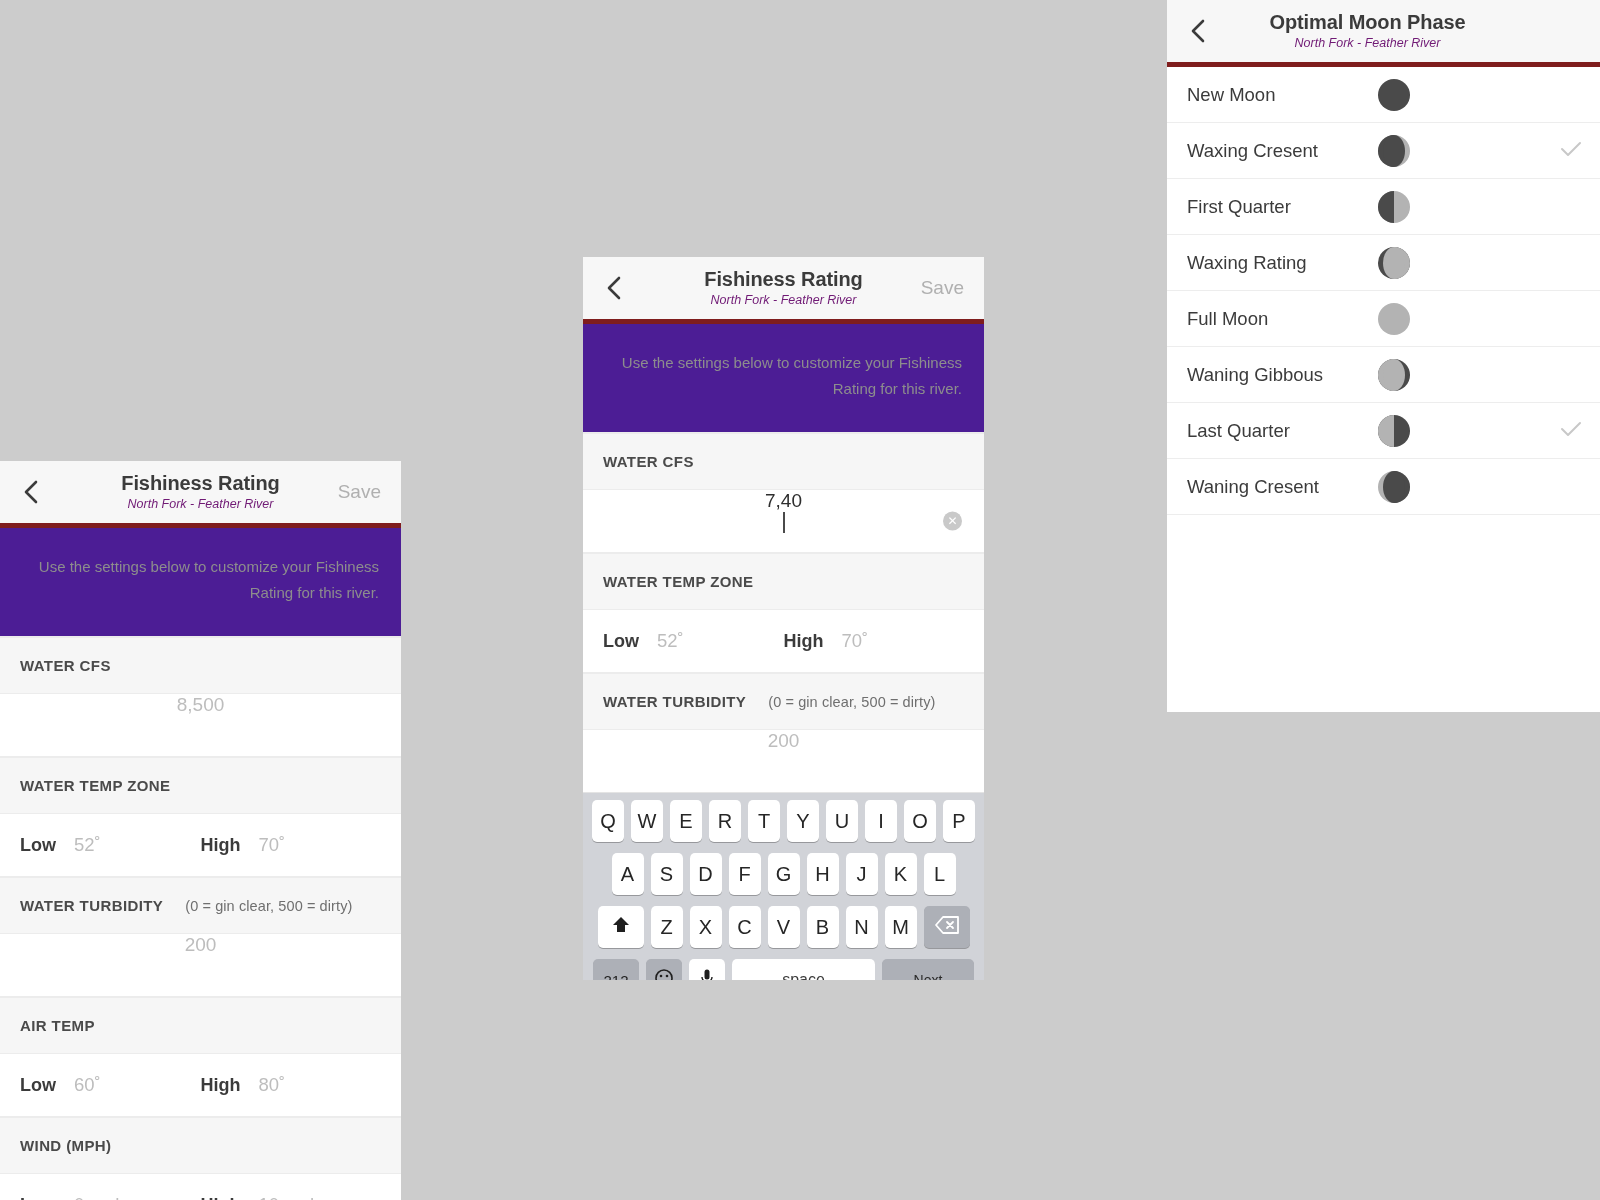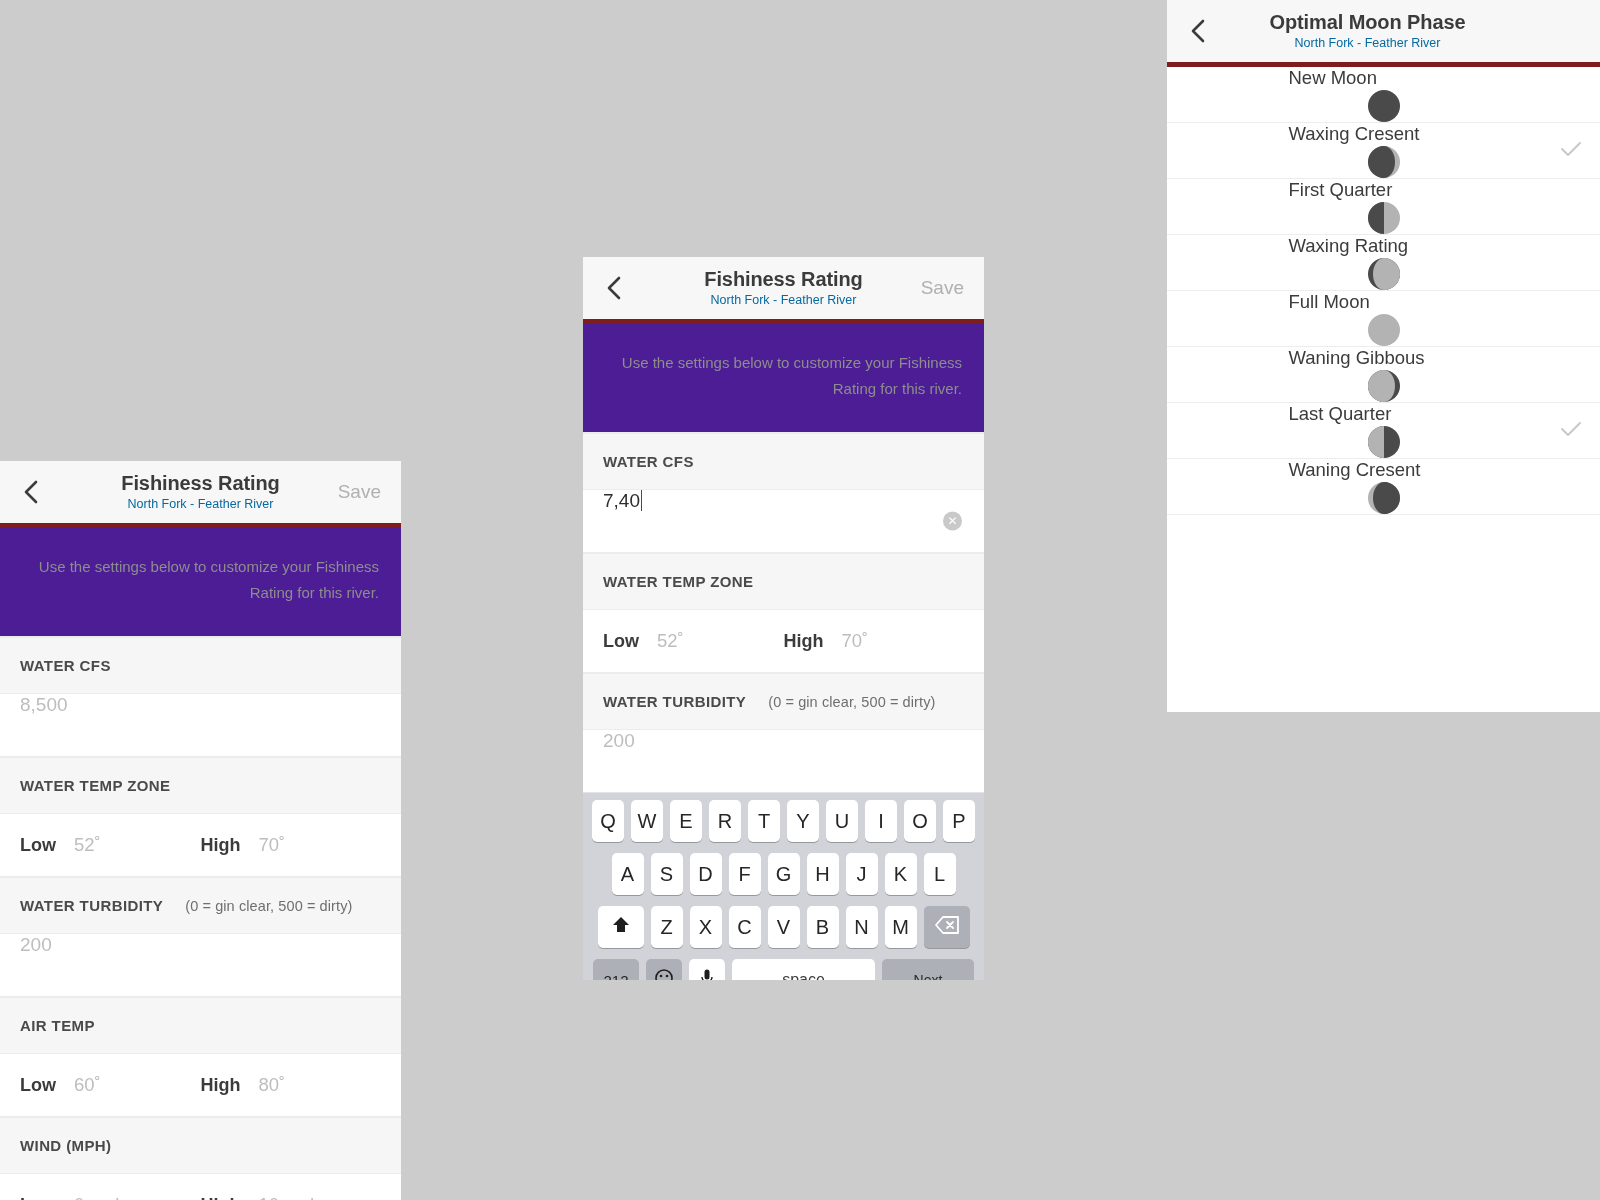--- a/index.html
+++ b/index.html
@@ -36,23 +36,24 @@
   }
   .nav-title {
     font-size: 20px;
     font-weight: bold;
     color: #3b3b3b;
     letter-spacing: -0.1px;
     line-height: 22px;
   }
   .nav-sub {
     font-size: 12.5px;
-    color: #0369a1;
+    color: #701a75;
     line-height: 18px;
     margin-top: 1px;
+    font-style: italic;
   }
   .nav-back {
     position: absolute;
     left: 18px;
     top: 50%;
     transform: translateY(-50%);
     width: 26px;
     height: 30px;
     display: flex;
     align-items: center;
@@ -101,22 +102,24 @@
   .sec-head .hint {
     font-size: 14.5px;
     color: #6f6f6f;
     letter-spacing: 0.1px;
   }
   .field-row {
     background: #ffffff;
     border-bottom: 1px solid #ececec;
     height: 62px;
     display: flex;
+    align-items: center;
     padding: 0 20px;
     position: relative;
+    flex-direction: column;
   }
   .field-ph {
     font-size: 19px;
     color: #bdbdbd;
   }
   .field-val {
     font-size: 19px;
     color: #2e2e2e;
   }
   .caret {
@@ -169,21 +172,20 @@
 
   
   .moon-row {
     height: 55px;
     display: flex;
     align-items: center;
     padding: 0 20px;
     border-bottom: 1px solid #ededed;
     background: #ffffff;
     position: relative;
-    flex-direction: column;
   }
   .moon-label {
     font-size: 18.5px;
     color: #3b3b3b;
     width: 190px;
   }
   .moon-icon {
     width: 34px;
     height: 34px;
     position: relative;

